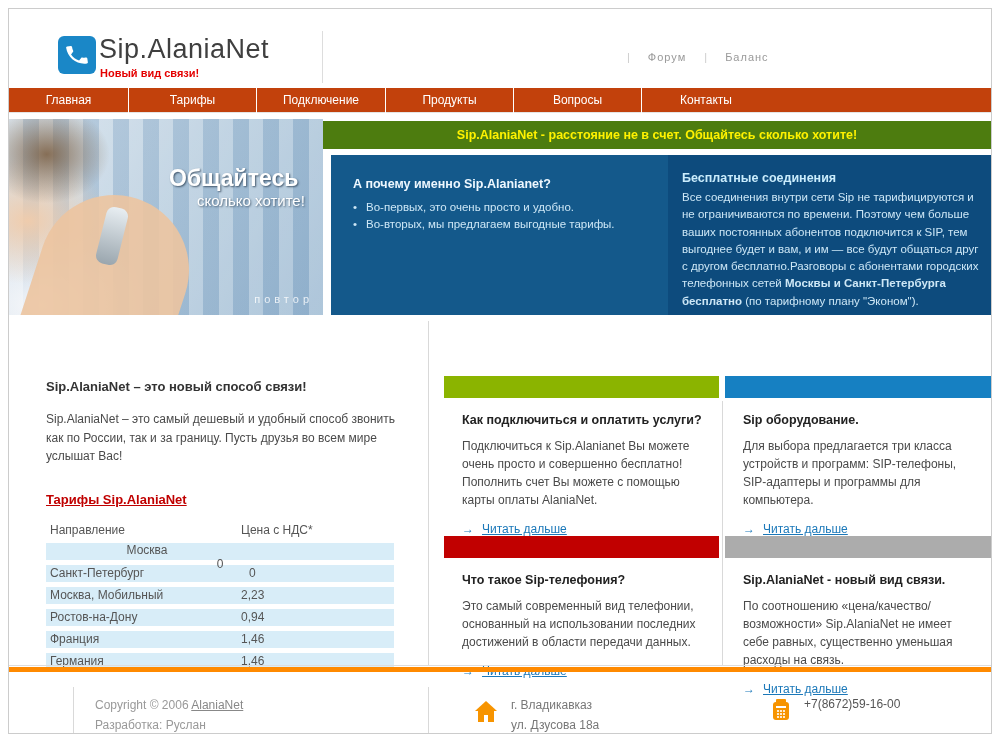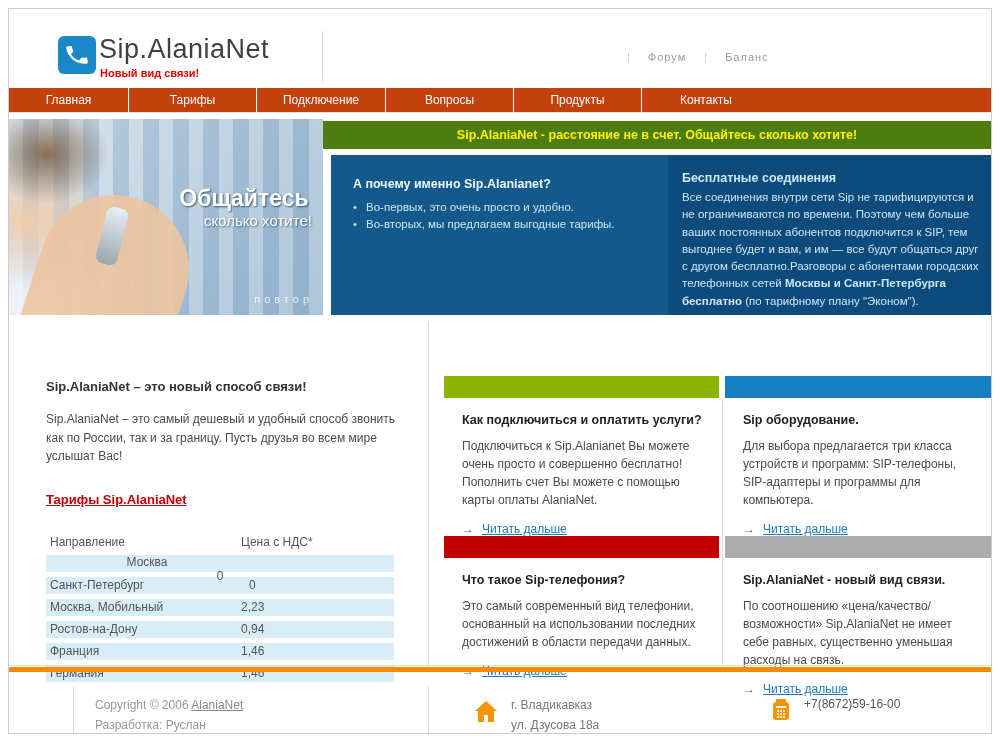--- a/index.html
+++ b/index.html
@@ -36,21 +36,21 @@
       radial-gradient(90px 70px at 12% 18%, rgba(120,90,60,.85), rgba(120,90,60,0) 70%),
       radial-gradient(120px 90px at 6% 52%, rgba(242,204,170,.95), rgba(242,204,170,0) 70%),
       radial-gradient(150px 110px at 10% 95%, rgba(250,250,252,.95), rgba(250,250,252,0) 72%),
       repeating-linear-gradient(90deg, rgba(255,255,255,.28) 0 14px, rgba(140,170,200,.25) 14px 30px),
       linear-gradient(120deg,#cfdde9 0%, #a9c3d8 55%, #8fb0cc 100%);
   }
   .hero-photo .arm { position:absolute; left:30px; bottom:-30px; width:150px; height:150px;
     border-radius:50% 50% 0 0; background:rgba(236,196,160,.9); transform:rotate(18deg); }
   .hero-photo .phone-bar { position:absolute; left:92px; top:88px; width:22px; height:58px;
     border-radius:8px; background:linear-gradient(180deg,#e8eef2,#9aa6ae); transform:rotate(14deg); }
-  .hero-title { position:absolute; left:160px; top:66px; width:150px; text-align:center; }
+  .hero-title { position:absolute; left:160px; top:46px; width:150px; }
   .hero-title .l1 { font-size:23px; font-weight:bold; color:#fff; text-shadow:1px 1px 2px rgba(40,60,80,.8); }
   .hero-title .l2 { font-size:15px; color:#fff; text-shadow:1px 1px 2px rgba(40,60,80,.7); margin-left:28px; }
   .hero-corner { position:absolute; right:10px; bottom:10px; font-size:11px; letter-spacing:4px;
     color:rgba(255,255,255,.8); }
   .hero-banner { position:absolute; left:314px; top:2px; width:668px; height:28px;
     line-height:28px; text-align:center; font-size:12.5px; font-weight:bold; color:#fff200; }
   .panel { position:absolute; top:36px; height:160px; color:#cde7f6; }
   .panel-left  { left:322px; width:337px; padding:22px 18px 0 22px; }
   .panel-right { left:659px; width:323px; padding:16px 10px 0 14px; }
   .panel h3 { font-size:12.5px; font-weight:bold; margin-bottom:8px; }
@@ -59,21 +59,21 @@
   .panel-text { font-size:11.5px; line-height:1.5; }
   .bullet { font-size:11.5px; line-height:1.5; }
   .bullet::before { content:"•"; margin-right:9px; }
   .panel-bold { font-weight:bold; }
 
   
   .intro { left:37px; top:370px; width:358px; }
   .intro h2 { font-size:13px; font-weight:bold; color:#333; margin-bottom:16px; }
   .intro p { font-size:12px; color:#4a4a4a; line-height:1.55; margin-bottom:24px; }
   .tariffs-link { display:inline-block; font-size:13px; font-weight:bold; color:#c00000;
-    text-decoration:underline; margin-bottom:22px; cursor:pointer; }
+    text-decoration:underline; margin-bottom:10px; cursor:pointer; }
   .tbl { width:348px; }
   .tbl-head { display:flex; height:26px; align-items:center; font-size:12px; color:#555; }
   .tbl-row { display:flex; height:17px; align-items:center; margin-bottom:5px;
     font-size:12px; color:#555; }
   .c1 { width:195px; padding-left:4px; }
   .c2 { flex:1; }
 
   
   .cards { left:435px; top:367px; width:547px; display:grid;
     grid-template-columns:275px 266px; column-gap:6px; }
@@ -120,22 +120,22 @@
     <div class="abs header-divider"></div>
     <div class="abs header-links">
       <span class="sep">|</span><a>Форум</a><span class="sep">|</span><a>Баланс</a>
     </div>
   </div>
 
   <div class="abs nav" style="background-color: #c2410c;">
     <div class="tab t0">Главная</div>
     <div class="tab t1">Тарифы</div>
     <div class="tab t2">Подключение</div>
+    <div class="tab t3">Продукты</div>
     <div class="tab t4">Вопросы</div>
-    <div class="tab t3">Продукты</div>
     <div class="tab t5"><span class="tab-inner">Контакты</span></div>
   </div>
 
   <div class="abs hero">
     <div class="hero-photo">
       <div class="arm"></div>
       <div class="phone-bar"></div>
       <div class="hero-title">
         <div class="l1">Общайтесь</div>
         <div class="l2">сколько хотите!</div>

